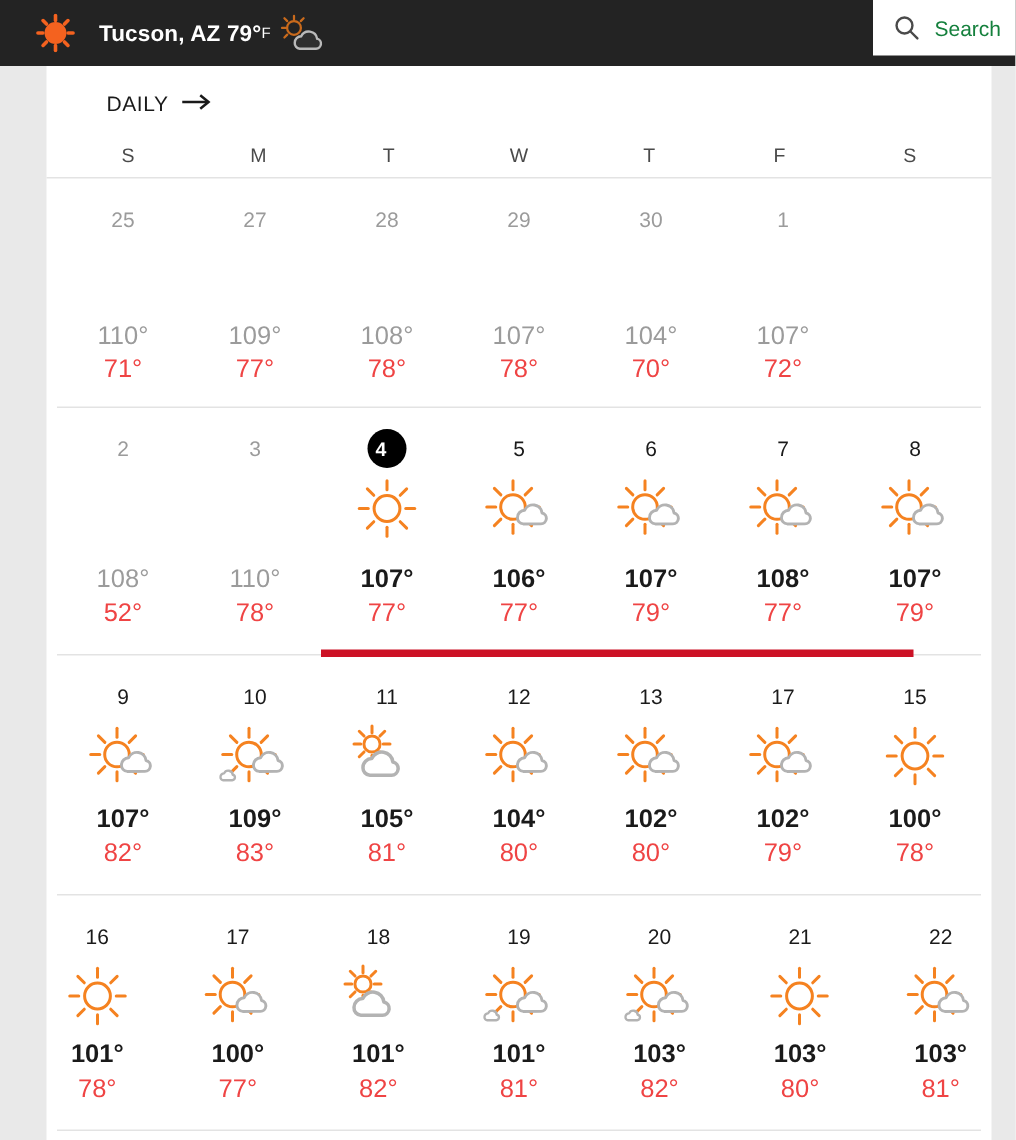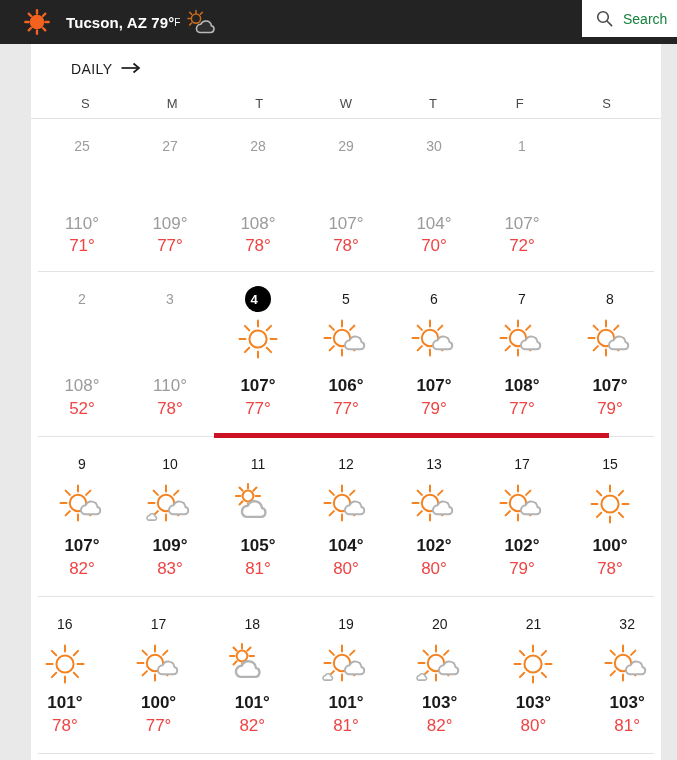--- a/index.html
+++ b/index.html
@@ -680,21 +680,21 @@
               <line x1="34.8" y1="33.8" x2="39.1" y2="38.1" stroke="#f58220" stroke-width="2" stroke-linecap="round"></line>
               <circle cx="26" cy="25" r="8.6" fill="none" stroke="#f58220" stroke-width="2"></circle>
             </svg>
           </div>
           <div class="temps">
             <span class="hi">103°</span>
             <span class="lo">80°</span>
           </div>
         </div>
         <div class="cell">
-          <div class="daynum">32</div>
+          <div class="daynum">22</div>
           <div class="icon-slot">
             <svg width="52" height="52" viewBox="0 0 52 52">
               <line x1="33.5" y1="24.0" x2="39.5" y2="24.0" stroke="#f58220" stroke-width="2" stroke-linecap="round"></line>
               <line x1="30.1" y1="15.9" x2="34.4" y2="11.6" stroke="#f58220" stroke-width="2" stroke-linecap="round"></line>
               <line x1="22.0" y1="12.5" x2="22.0" y2="6.5" stroke="#f58220" stroke-width="2" stroke-linecap="round"></line>
               <line x1="13.9" y1="15.9" x2="9.6" y2="11.6" stroke="#f58220" stroke-width="2" stroke-linecap="round"></line>
               <line x1="10.5" y1="24.0" x2="4.5" y2="24.0" stroke="#f58220" stroke-width="2" stroke-linecap="round"></line>
               <line x1="13.9" y1="32.1" x2="9.6" y2="36.4" stroke="#f58220" stroke-width="2" stroke-linecap="round"></line>
               <line x1="22.0" y1="35.5" x2="22.0" y2="41.5" stroke="#f58220" stroke-width="2" stroke-linecap="round"></line>
               <line x1="30.1" y1="32.1" x2="34.4" y2="36.4" stroke="#f58220" stroke-width="2" stroke-linecap="round"></line>

